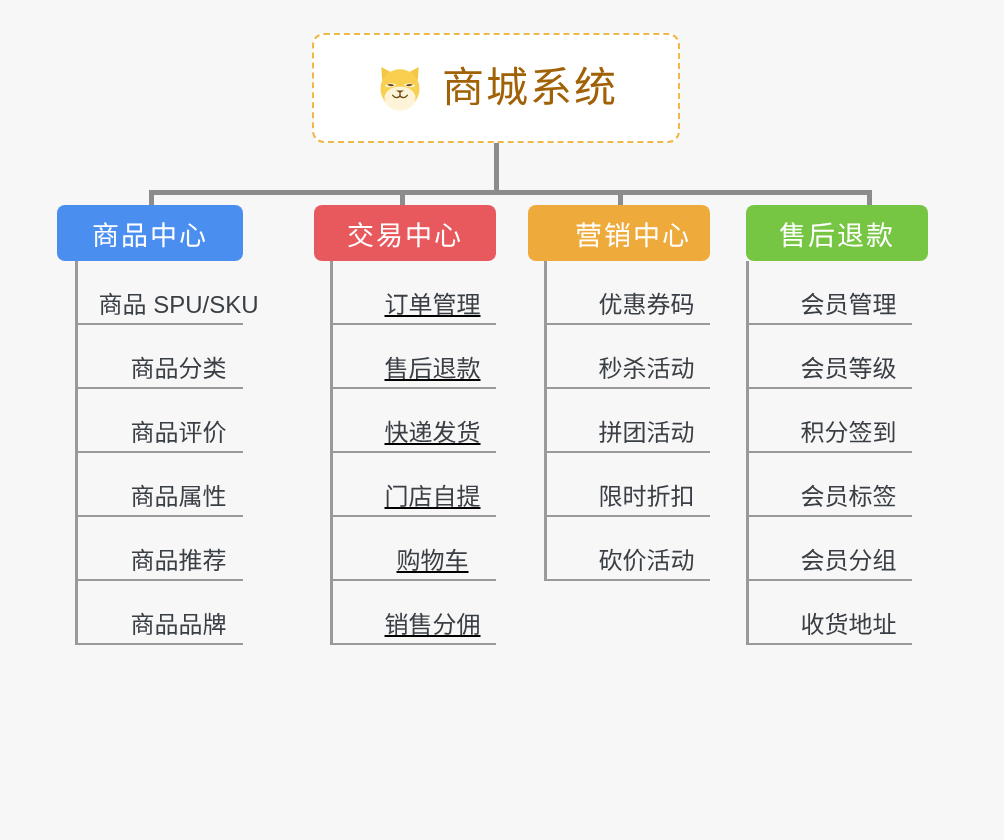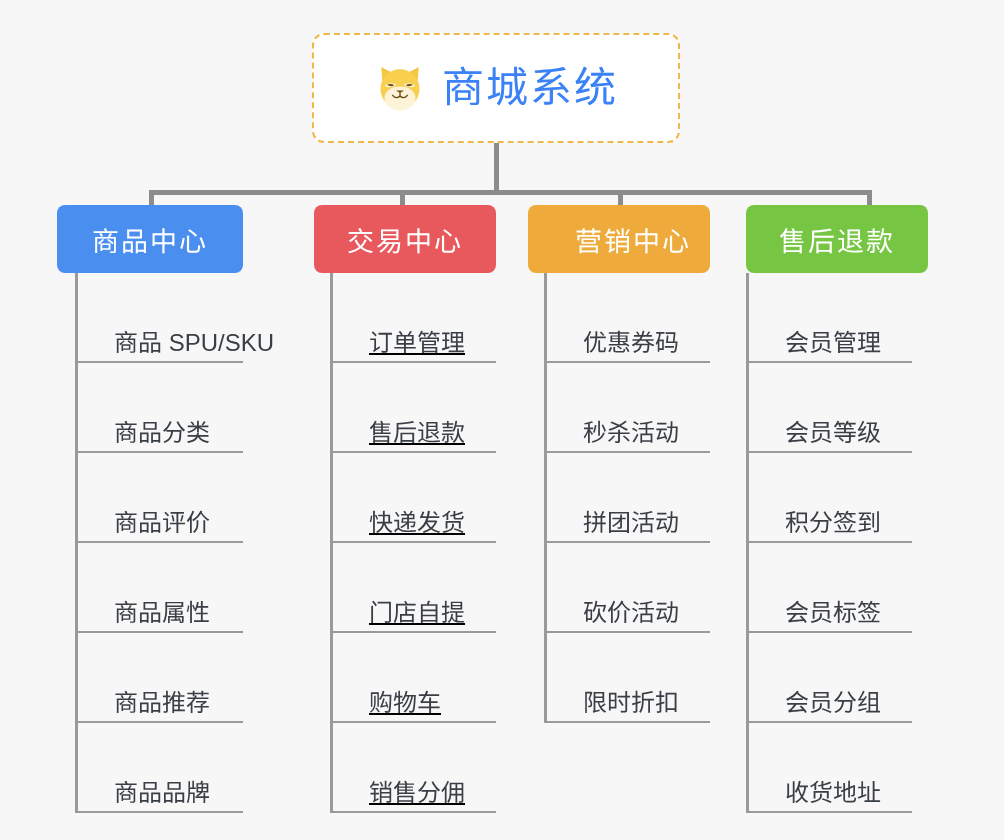--- a/index.html
+++ b/index.html
@@ -39,42 +39,42 @@
   }
   .root-logo {
     width: 52px;
     height: 52px;
     flex: 0 0 auto;
     display: block;
   }
   .root-title {
     font-size: 42px;
     line-height: 1;
-    color: #3b82f6;
+    color: #a16207;
     letter-spacing: 2px;
     white-space: nowrap;
   }
 
   
   .conn {
     position: absolute;
     background: #8c8c8c;
   }
   .conn-v { width: 4px; }
   .conn-h { height: 4px; }
 
   
   .column {
     position: absolute;
     top: 205px;
   }
   .cat-box {
     position: relative;
     box-sizing: border-box;
-    height: 68px;
+    height: 56px;
     border-radius: 8px;
     display: flex;
     align-items: center;
     justify-content: center;
     color: #ffffff;
     font-size: 27px;
     letter-spacing: 2px;
     white-space: nowrap;
   }
 
@@ -82,25 +82,26 @@
   .leaf-list {
     position: relative;
     margin-top: 0;
     padding-top: 0;
     border-left: 3px solid #9a9a9a;
     width: 100%;
     box-sizing: border-box;
   }
   .leaf-item {
     position: relative;
-    height: 90px;
+    height: 64px;
     box-sizing: border-box;
     display: flex;
     align-items: flex-end;
     border-bottom: 2px solid #9a9a9a;
+    justify-content: center;
   }
   .leaf-label {
     display: block;
     padding-left: 36px;
     padding-bottom: 5px;
     font-size: 24px;
     line-height: 1.1;
     color: #3a3f45;
     white-space: nowrap;
   }
@@ -205,24 +206,24 @@
       <div class="leaf-item">
         <span class="leaf-label">优惠券码</span>
       </div>
       <div class="leaf-item">
         <span class="leaf-label">秒杀活动</span>
       </div>
       <div class="leaf-item">
         <span class="leaf-label">拼团活动</span>
       </div>
       <div class="leaf-item">
+        <span class="leaf-label">限时折扣</span>
+      </div>
+      <div class="leaf-item">
         <span class="leaf-label">砍价活动</span>
-      </div>
-      <div class="leaf-item">
-        <span class="leaf-label">限时折扣</span>
       </div>
     </div>
   </div>
 
   <div class="column" style="left:746px; width:182px;">
     <div class="cat-box" style="background:#76c644;">
       <span>售后退款</span>
     </div>
     <div class="leaf-list" style="width:166px;">
       <div class="leaf-item">

